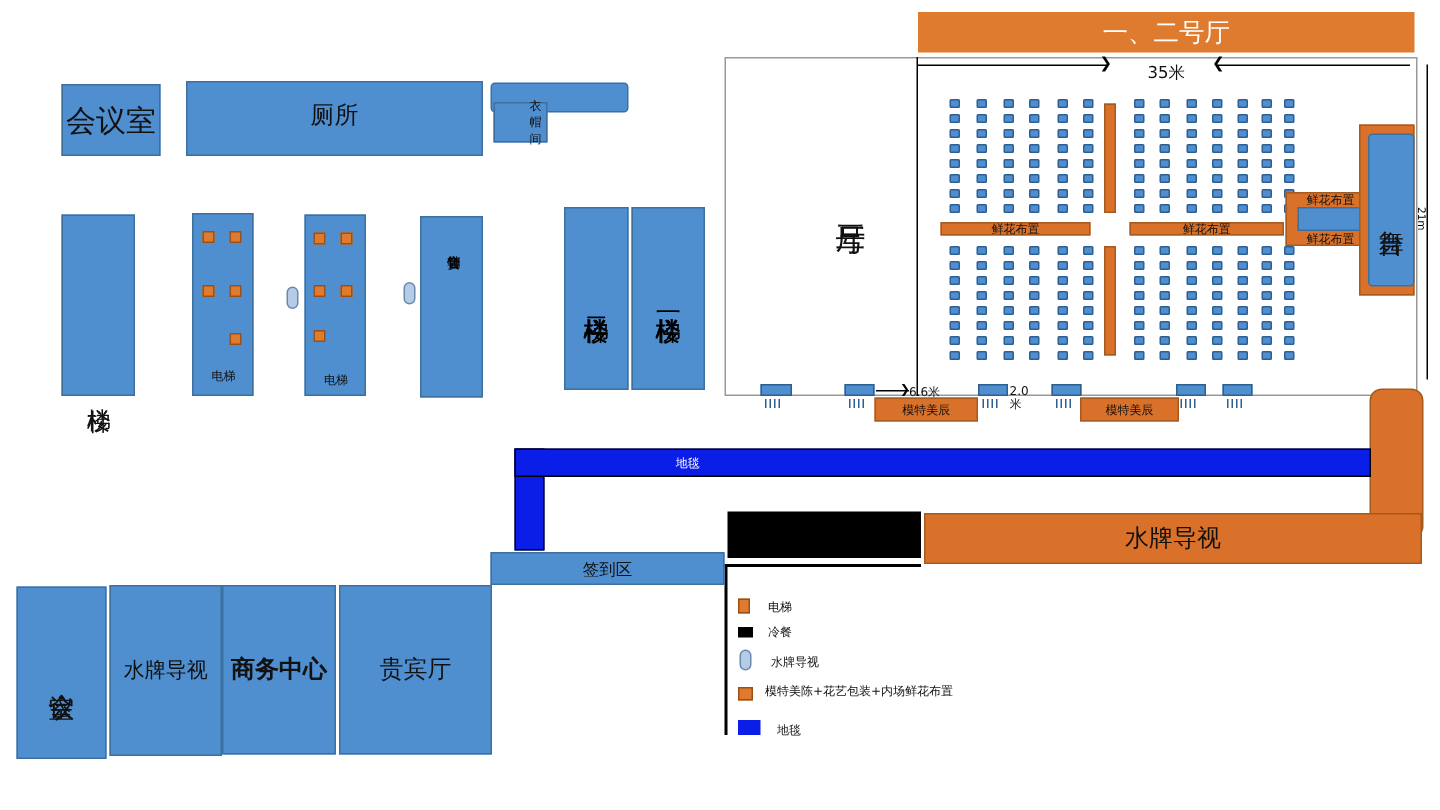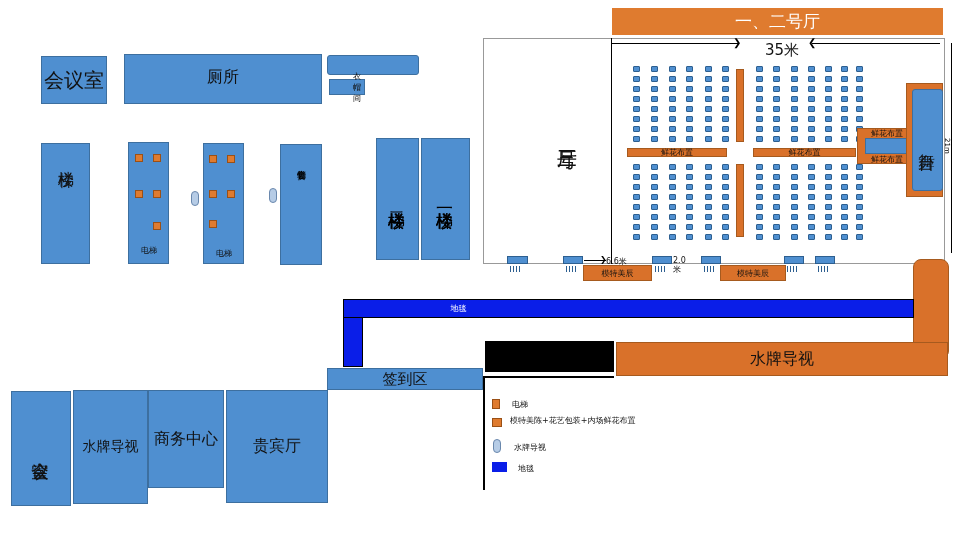--- a/index.html
+++ b/index.html
@@ -4,41 +4,41 @@
 <style>
   html,body{margin:0;padding:0;background:#ffffff;}
   body{width:960px;height:540px;position:relative;overflow:hidden;font-family:"DejaVu Sans","Liberation Sans",sans-serif;}
   .abs{position:absolute;box-sizing:border-box;}
   .blue{background:#4f8fd0;border:1px solid #3d6f9f;}
   .orange{background:#df7b2f;}
   .orange-b{background:#d9712a;border:1px solid #a65a1e;}
   .ctr{display:flex;align-items:center;justify-content:center;text-align:center;}
   .vtxt{writing-mode:vertical-rl;text-orientation:upright;letter-spacing:2px;}
   .t22{font-size:20px;color:#111;}
-  .t16{font-size:16px;color:#111;}
-  .t9{font-size:15px;color:#111;}
+  .t16{font-size:16px;color:#111;text-align:right;}
+  .t9{font-size:11px;color:#111;}
   .t8{font-size:8px;color:#111;}
   .seat{position:absolute;width:7px;height:6px;background:#4f8fd0;border:1px solid #2d5f90;border-radius:1px;box-sizing:border-box;}
   .elev{position:absolute;width:8px;height:8px;background:#df7b2f;border:1px solid #9a5016;box-sizing:border-box;}
   .cyl{position:absolute;width:8px;height:15px;background:#b6cce6;border:1px solid #6a88ad;border-radius:4px;box-sizing:border-box;}
   .arrow-line{position:absolute;height:0;border-top:1.5px solid #000;}
   .bench{position:absolute;height:8px;background:#4f8fd0;box-sizing:border-box;border:1px solid #2d5f90;}
   .bench i{display:inline-block;width:1px;height:100%;background:#2d5f90;margin-left:2px;}
 </style>
 </head>
 <body>
 
 <div class="abs blue ctr t22" style="left:41px;top:56px;width:66px;height:48px;">
   <span>会议室</span>
 </div>
 <div class="abs blue ctr t16" style="left:124px;top:54px;width:198px;height:50px;align-items:flex-start;padding-top:12px;">
   <span>厕所</span>
 </div>
 <div class="abs blue" style="left:327px;top:55px;width:92px;height:20px;border-radius:3px;"></div>
-<div class="abs blue ctr t8" style="left:329px;top:79px;width:36px;height:16px;padding-left:20px;">
+<div class="abs blue ctr t8" style="left:329px;top:68px;width:36px;height:27px;padding-left:20px;">
   <span>衣帽间</span>
 </div>
 
 <div class="abs blue t16" style="left:41px;top:143px;width:49px;height:121px;display:flex;justify-content:center;padding-top:14px;">
   <span class="vtxt" style="font-size:16px;">楼梯</span>
 </div>
 
 <div class="abs blue" style="left:128px;top:142px;width:41px;height:122px;">
   <div class="elev" style="left:6px;top:11px;"></div>
   <div class="elev" style="left:24px;top:11px;"></div>
@@ -357,37 +357,41 @@
 <div class="abs blue ctr t9" style="left:327px;top:368px;width:156px;height:22px;">
   <span>签到区</span>
 </div>
 
 <div class="abs blue ctr" style="left:11px;top:391px;width:60px;height:115px;">
   <span class="vtxt" style="font-size:17px;letter-spacing:0;color:#111;">会议室</span>
 </div>
 <div class="abs blue ctr" style="left:73px;top:390px;width:75px;height:114px;font-size:14px;color:#111;">
   <span>水牌导视</span>
 </div>
-<div class="abs blue ctr" style="left:148px;top:390px;width:76px;height:98px;font-size:16px;color:#111;">
+<div class="abs blue ctr" style="left:148px;top:390px;width:76px;height:113px;font-size:16px;color:#111;font-weight:bold;">
   <span>商务中心</span>
 </div>
 <div class="abs blue ctr" style="left:226px;top:390px;width:102px;height:113px;font-size:16px;color:#111;">
   <span>贵宾厅</span>
 </div>
 
 <div class="abs" style="left:490px;top:396px;width:160px;">
   <div style="position:relative;height:18px;">
     <span class="abs" style="left:2px;top:3px;width:8px;height:10px;background:#df7b2f;border:1px solid #9a5016;"></span>
     <span class="abs t8" style="left:22px;top:3px;">电梯</span>
   </div>
+  <div style="position:relative;height:18px;">
+    <span class="abs" style="left:2px;top:4px;width:10px;height:7px;background:#000;"></span>
+    <span class="abs t8" style="left:22px;top:2px;">冷餐</span>
+  </div>
+  <div style="position:relative;height:22px;">
+    <span class="abs" style="left:3px;top:1px;width:8px;height:14px;background:#b6cce6;border:1px solid #6a88ad;border-radius:4px;"></span>
+    <span class="abs t8" style="left:24px;top:4px;">水牌导视</span>
+  </div>
   <div style="position:relative;height:24px;">
     <span class="abs" style="left:2px;top:4px;width:10px;height:9px;background:#df7b2f;border:1px solid #9a5016;"></span>
     <span class="abs t8" style="left:20px;top:2px;width:140px;line-height:9px;">模特美陈+花艺包装+内场鲜花布置</span>
   </div>
-  <div style="position:relative;height:22px;">
-    <span class="abs" style="left:3px;top:1px;width:8px;height:14px;background:#b6cce6;border:1px solid #6a88ad;border-radius:4px;"></span>
-    <span class="abs t8" style="left:24px;top:4px;">水牌导视</span>
-  </div>
   <div style="position:relative;height:18px;">
     <span class="abs" style="left:2px;top:2px;width:15px;height:10px;background:#0a1ee8;"></span>
     <span class="abs t8" style="left:28px;top:3px;">地毯</span>
   </div>
 </div>
 
 </body></html>

